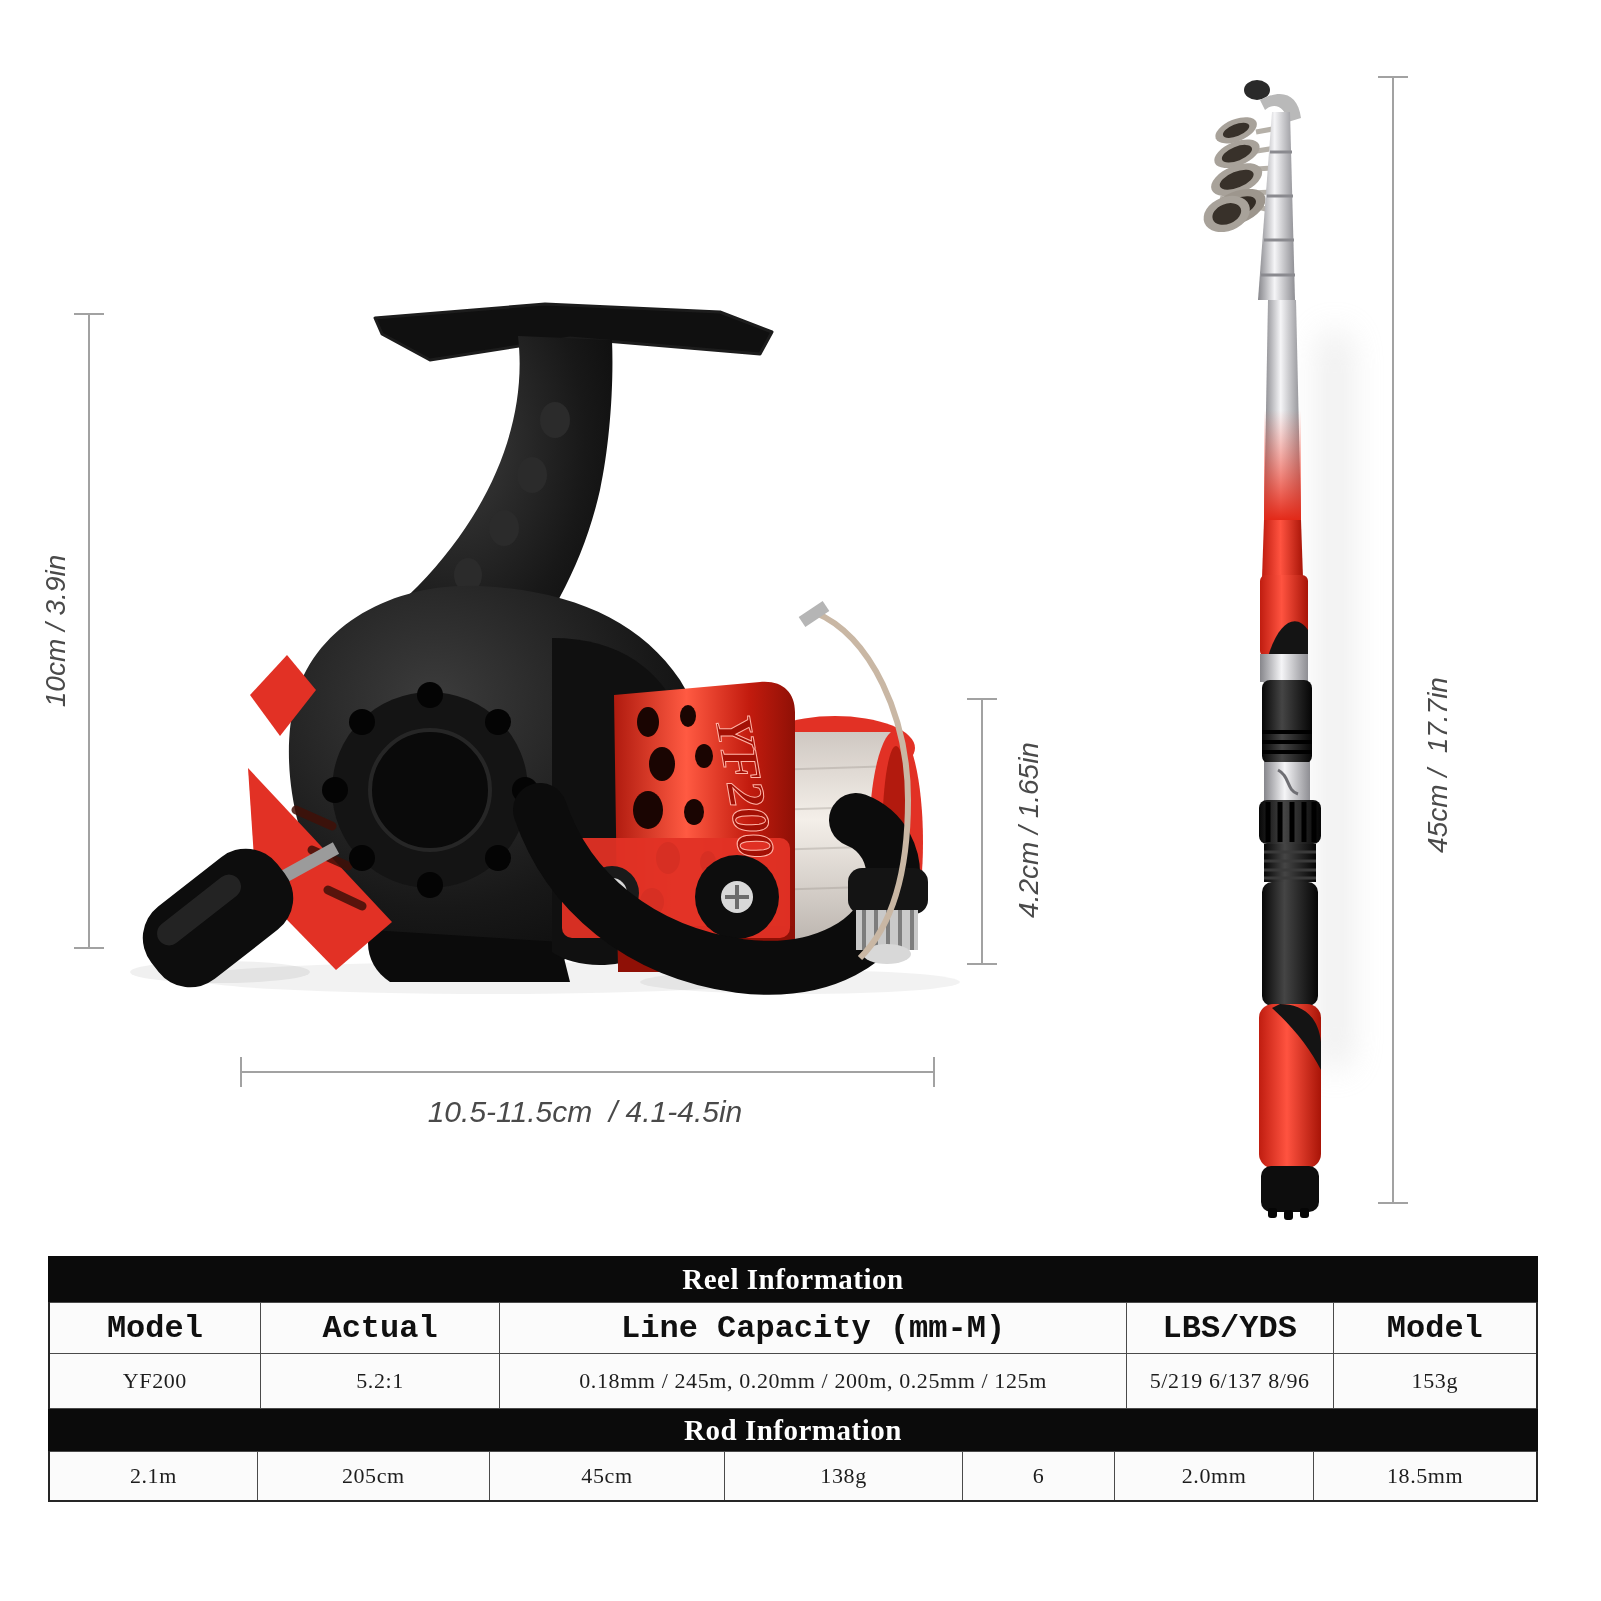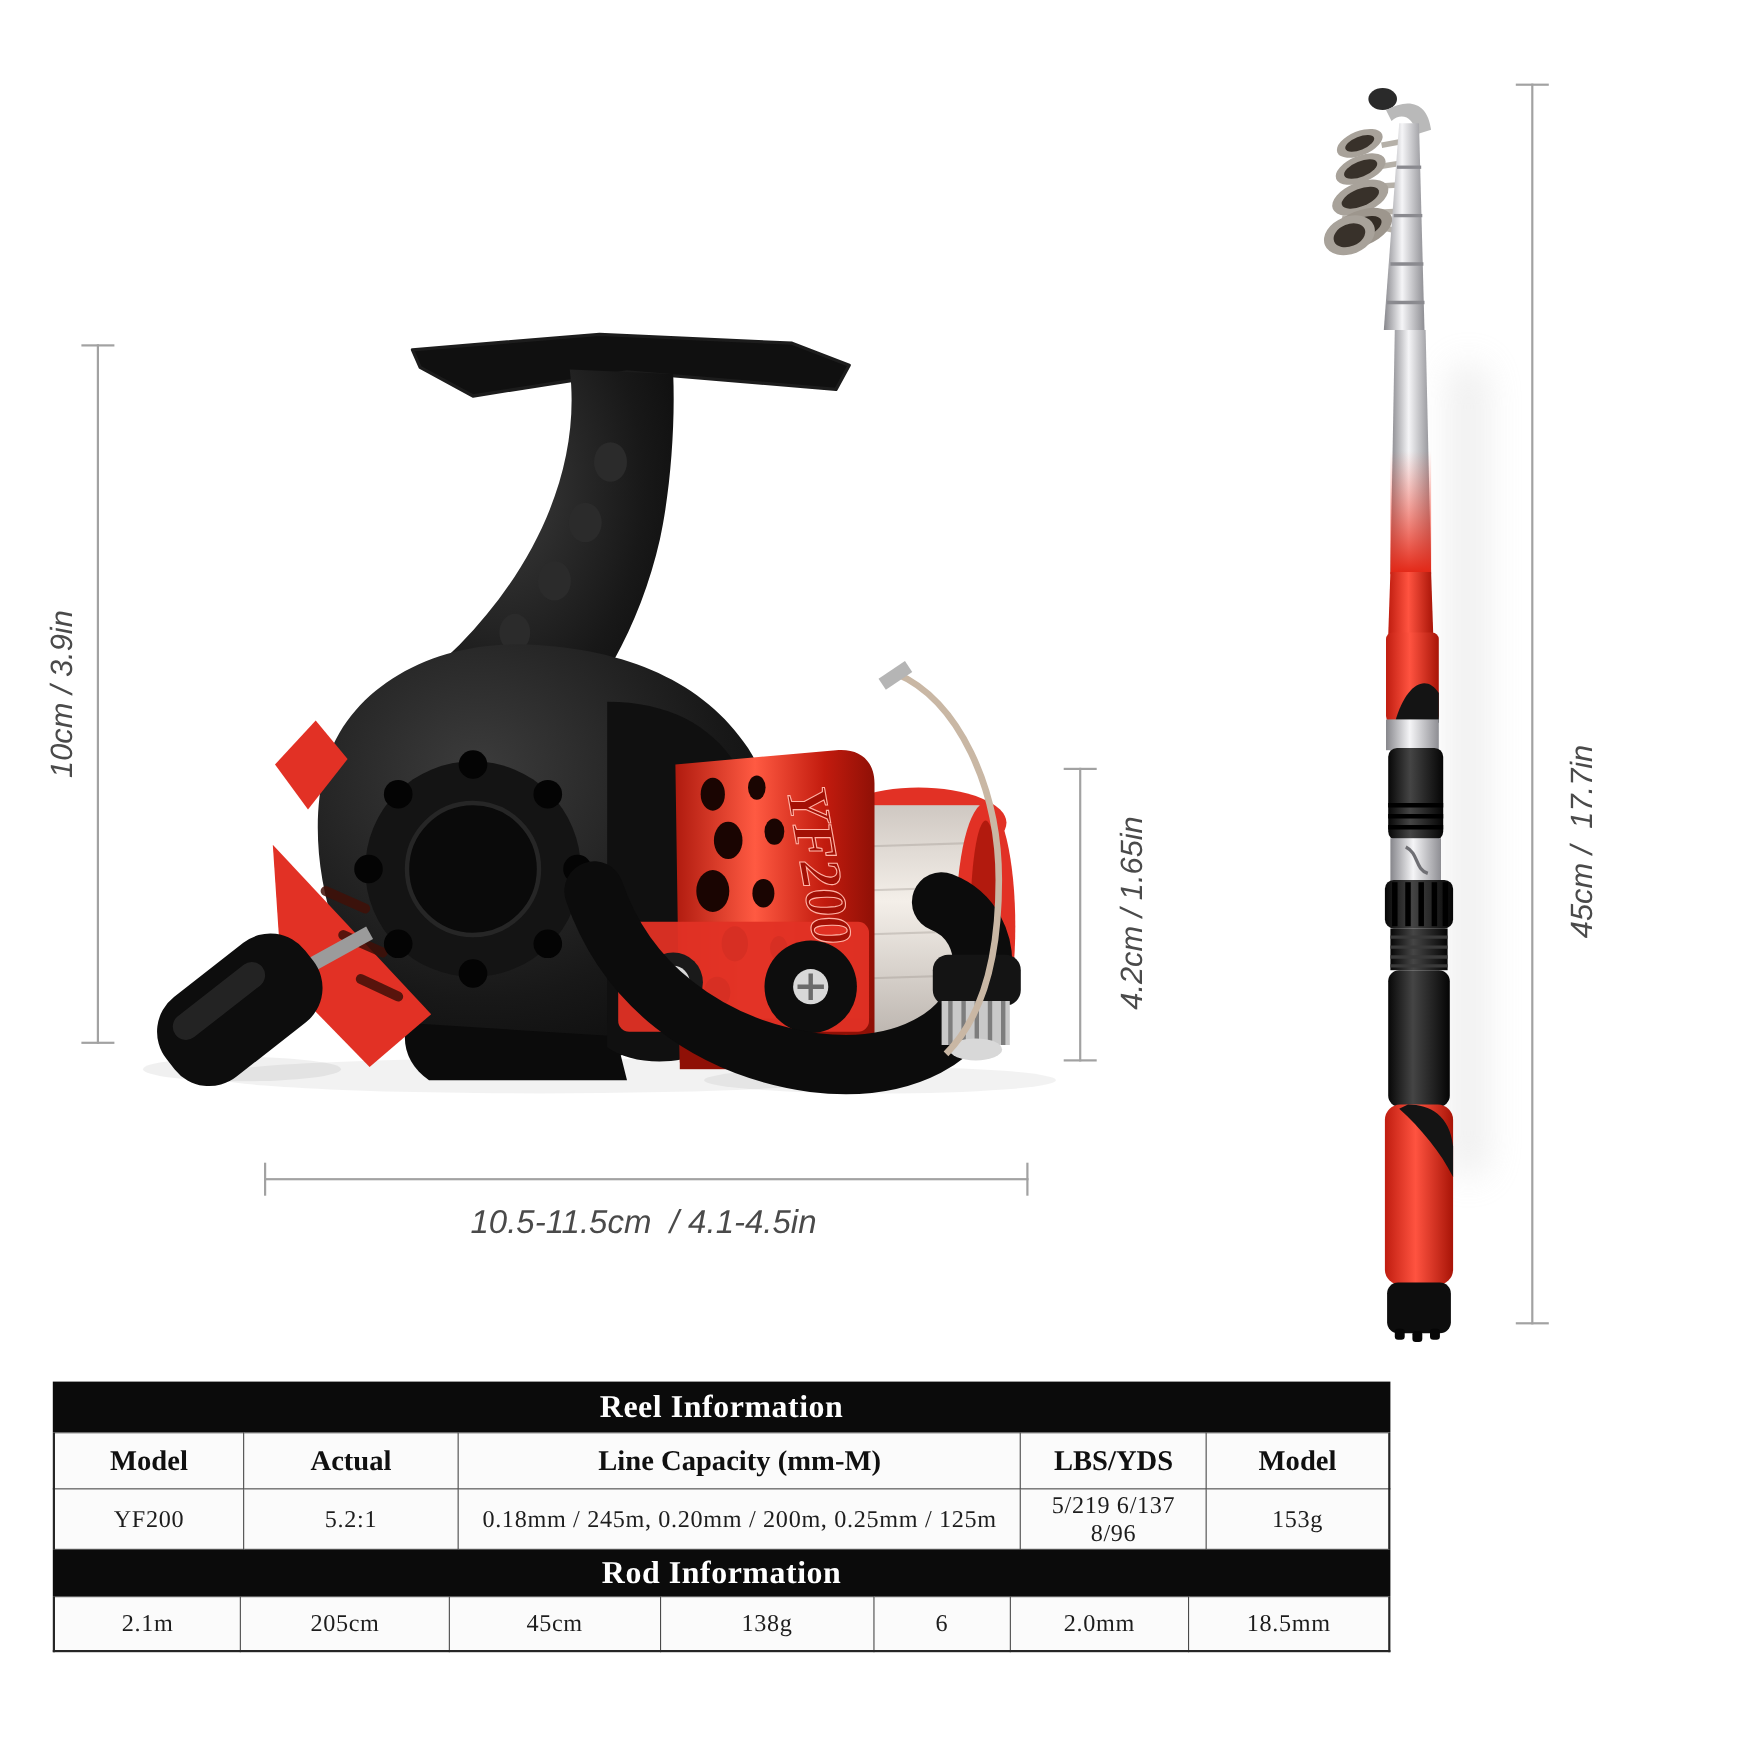--- a/index.html
+++ b/index.html
@@ -13,30 +13,30 @@
   .cap-v{position:absolute;width:2px;height:30px;top:-14px;background:#a2a2a2;}
   .cap-v.left{left:0;} .cap-v.right{right:0;}
   .dim-label{position:absolute;font-style:italic;color:#4a4a4a;font-size:28px;
              white-space:pre;transform:translate(-50%,-50%);}
   .dim-label.rot{transform:translate(-50%,-50%) rotate(-90deg);}
   .dim-label.big{font-size:30px;text-align:right;}
   
   .rod-shadow{position:absolute;left:1318px;top:330px;width:34px;height:740px;
               background:#c7c7c7;opacity:.30;border-radius:20px;filter:blur(16px);}
   
-  .spec{position:absolute;left:48px;top:1256px;width:1216px;
+  .spec{position:absolute;left:48px;top:1256px;width:1490px;
         font-family:"Liberation Serif",serif;}
   .band{background:#0b0b0b;color:#ffffff;display:flex;align-items:center;justify-content:center;
         font-weight:bold;font-size:29px;letter-spacing:.5px;}
   .band.reel{height:46px;} .band.rod{height:42px;}
   .spec table{width:100%;border-collapse:collapse;table-layout:fixed;background:#fbfbfb;
               border-left:2px solid #262626;border-right:2px solid #262626;}
   .spec table.last{border-bottom:2px solid #262626;}
   .spec th,.spec td{border:1px solid #4a4a4a;text-align:center;padding:0 6px;overflow:hidden;}
-  .spec th{font-size:26px;font-weight:bold;color:#101010;height:50px;}
+  .spec th{font-size:32px;font-weight:bold;color:#101010;height:50px;font-family:Liberation Mono, monospace;}
   .spec td{font-size:22px;color:#1d1d1d;height:54px;letter-spacing:.6px;}
   .spec tr.rodval td{height:48px;margin-top:48px;}
   svg text{font-family:"Liberation Serif",serif;}
 </style>
 </head>
 <body>
 
 <div class="canvas">
 
   <div class="rod-shadow"></div>

